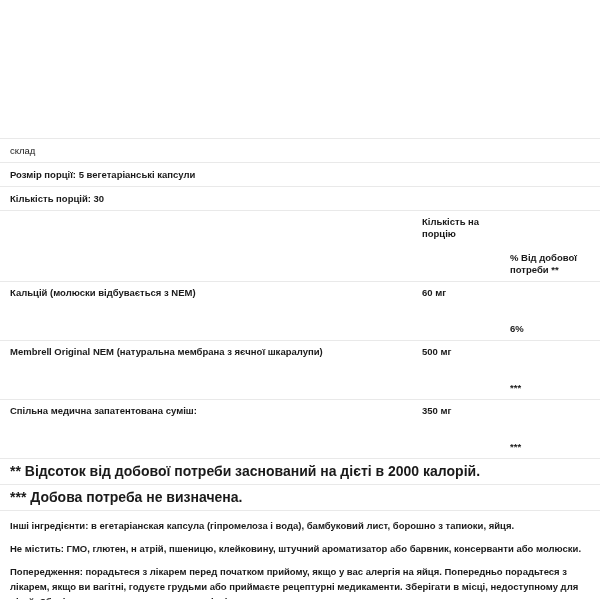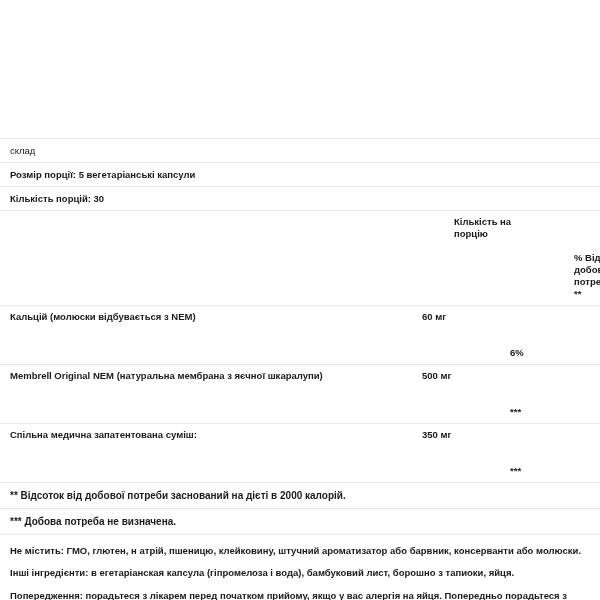--- a/index.html
+++ b/index.html
@@ -58,21 +58,20 @@
   .row .dv {
     flex: 1 1 auto;
     margin-top: 36px;
   }
 
   .bold { font-weight: bold; }
   .reg  { font-weight: normal; }
 
   .row-head {
     min-height: 22px;
-    gap: 32px;
   }
 
   .row-head .amount,
   .row-head .dv {
     font-weight: bold;
     line-height: 12px;
   }
 
   .row-simple {
     display: block;
@@ -84,21 +83,21 @@
   }
 
   .blend-title { display: block; }
   .blend-body  { display: block; }
 
   .note {
     display: block;
     padding: 6px 10px 6px 10px;
     box-sizing: border-box;
     width: 100%;
-    font-size: 10px;
+    font-size: 14px;
     line-height: 13px;
     font-weight: bold;
   }
 
   .para {
     padding: 7px 10px 0 10px;
     box-sizing: border-box;
     width: 600px;
     font-size: 9.5px;
     line-height: 15px;
@@ -163,21 +162,21 @@
     <div class="rule"></div>
 
     <div class="note">** Відсоток від добової потреби заснований на дієті в 2000 калорій.</div>
 
     <div class="rule"></div>
 
     <div class="note">*** Добова потреба не визначена.</div>
 
     <div class="rule"></div>
 
+    <div class="para">Інші інгредієнти: в егетаріанская капсула (гіпромелоза і вода), бамбуковий лист, борошно з тапиоки, яйця.</div>
+
     <div class="para para-tight">Не містить: ГМО, глютен, н атрій, пшеницю, клейковину, штучний ароматизатор або барвник, консерванти або молюски.</div>
-
-    <div class="para">Інші інгредієнти: в егетаріанская капсула (гіпромелоза і вода), бамбуковий лист, борошно з тапиоки, яйця.</div>
 
     <div class="para para-tight">Попередження: порадьтеся з лікарем перед початком прийому, якщо у вас алергія на яйця. Попередньо порадьтеся з лікарем, якщо ви вагітні, годуєте грудьми або приймаєте рецептурні медикаменти. Зберігати в місці, недоступному для дітей. Зберігати в сухому прохолодному місці.</div>
 
   </div>
 
 </div>
 
 </body></html>

